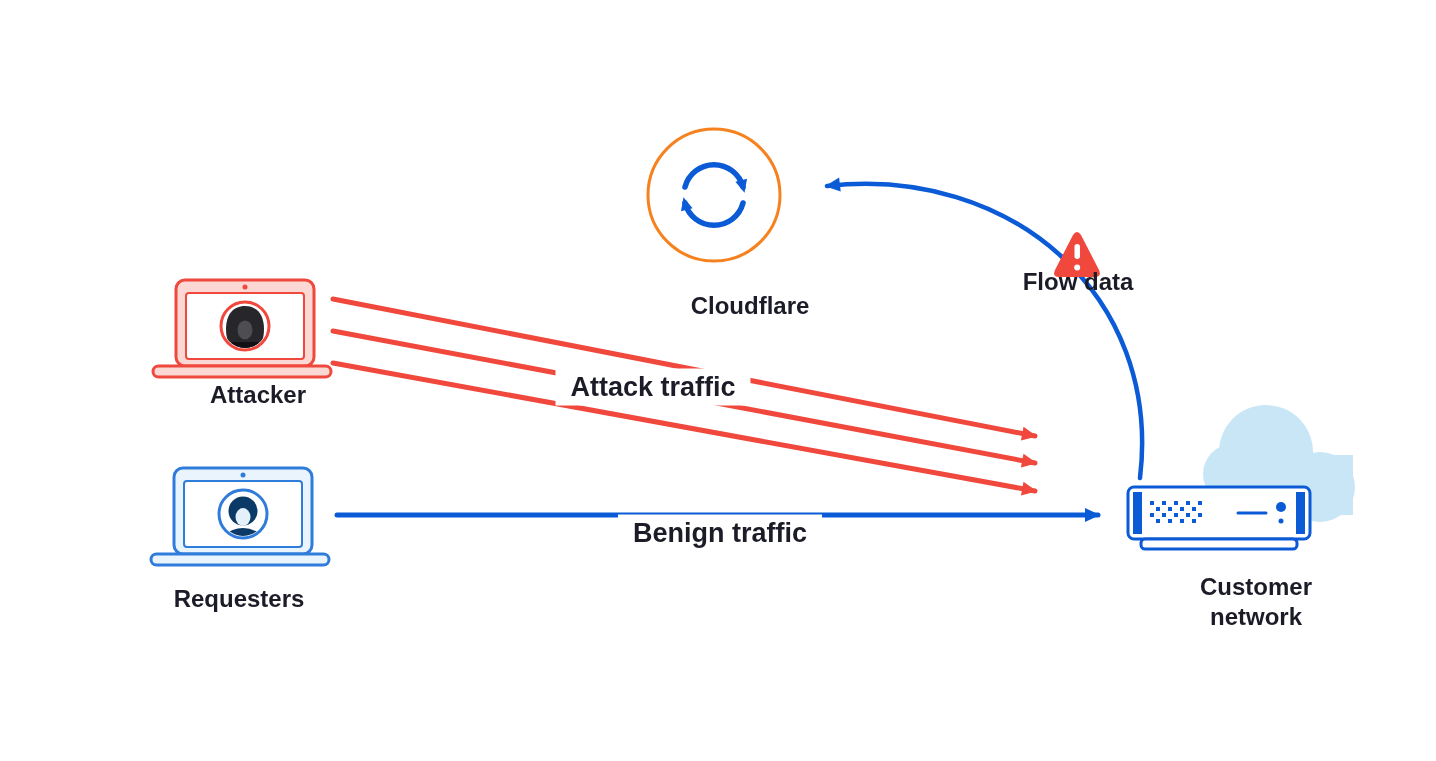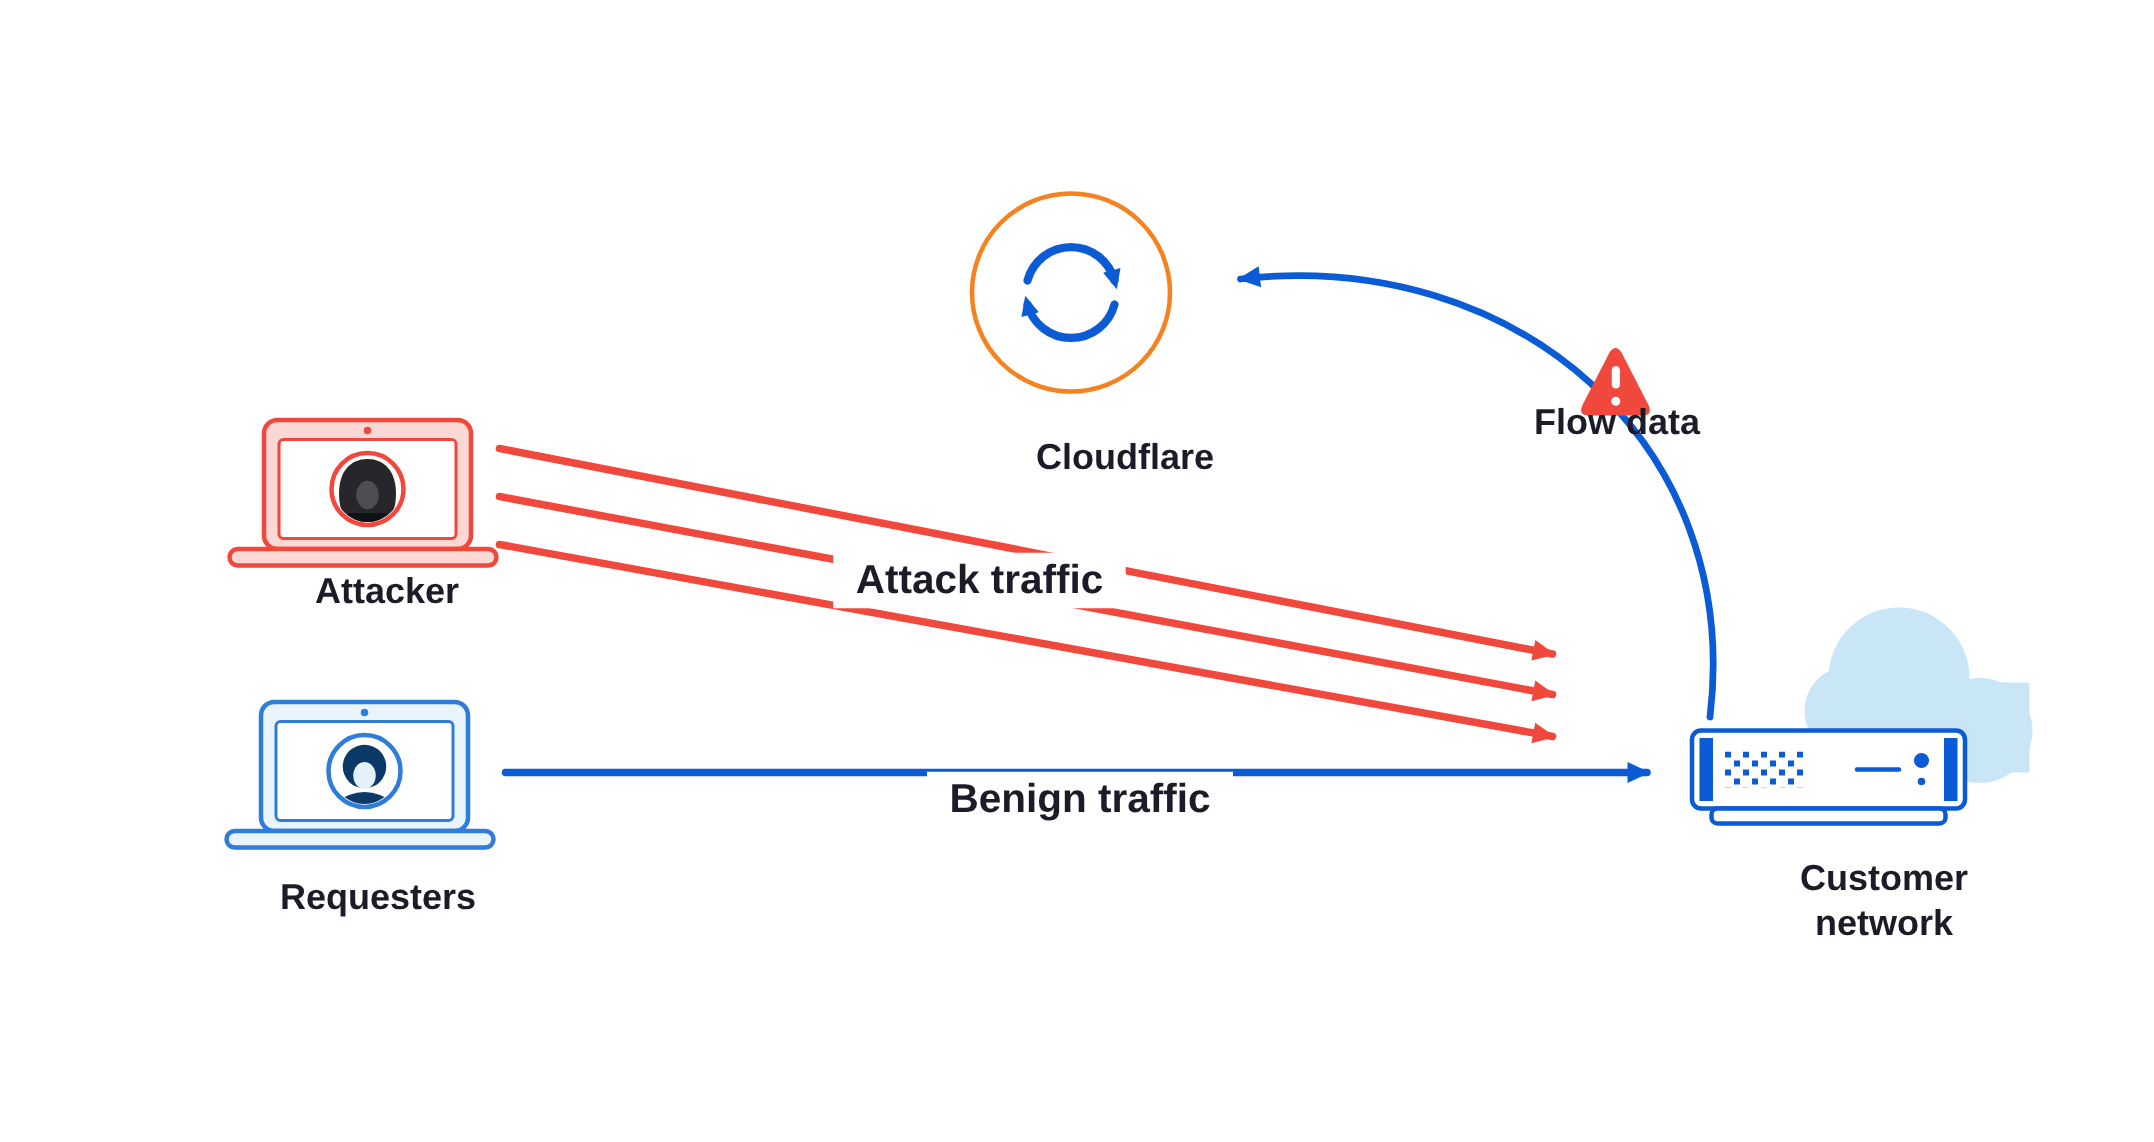--- a/index.html
+++ b/index.html
@@ -131,21 +131,21 @@
   <div class="label two" style="left:714px;top:306px;">
     <div>Cloudflare</div>
   </div>
 
   <div class="label edge" style="left:653px;top:387px;">Attack traffic</div>
 
   <div class="label edge" style="left:720px;top:533px;">Benign traffic</div>
 
   <div class="label" style="left:241px;top:395px;margin-left:17px;">Attacker</div>
 
-  <div class="label" style="left:239px;top:599px;margin-left:13px;">Requesters</div>
+  <div class="label" style="left:239px;top:599px;">Requesters</div>
 
   <div class="label" style="left:1078px;top:282px;">Flow data</div>
 
   <div class="label two" style="left:1220px;top:602px;">
     <div>Customer</div>
     <div>network</div>
   </div>
 
 </div>
 

